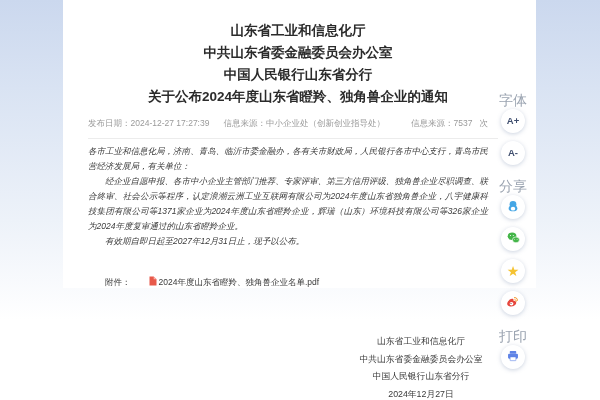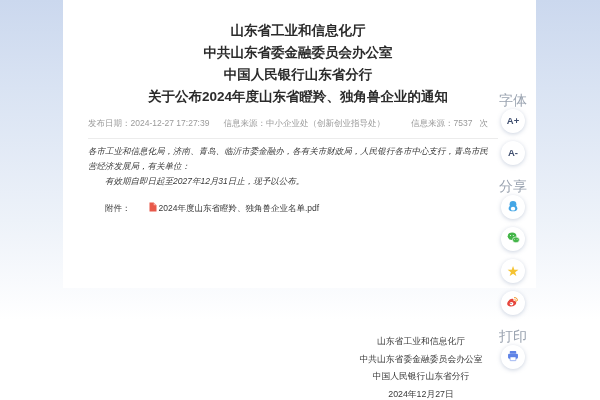--- a/index.html
+++ b/index.html
@@ -11,21 +11,21 @@
   .title{margin:20px -20px 0 0;text-align:center;font-size:13.5px;font-weight:700;
          color:#2b2b2b;line-height:22px;}
   .meta{display:flex;justify-content:space-between;align-items:center;margin-top:10px;
         font-size:8.5px;color:#9a9a9a;white-space:nowrap;}
   .meta .src{margin-left:14px;}
   .meta .unit{margin-left:7px;}
   .divider{border:none;border-top:1px solid #ececec;margin:8px -10px 0 0;}
   .content{margin-top:5px;font-size:8.5px;line-height:15px;color:#3a3a3a;text-align:justify;}
   .content p{margin:0;font-style:italic;}
   .content p.ind{text-indent:2em;}
-  .attachment{margin-top:12px;text-indent:2em;font-size:8.5px;color:#3a3a3a;}
+  .attachment{margin-top:26px;text-indent:2em;font-size:8.5px;color:#3a3a3a;}
   .attachment a{color:#3a3a3a;text-decoration:none;cursor:pointer;}
   .pdficon{display:inline-block;vertical-align:-1px;margin:0 2px 0 1px;}
   .signature{position:absolute;left:278px;top:333px;width:160px;text-align:center;
              font-size:8.8px;line-height:17.5px;color:#3a3a3a;}
   .toolbar{position:absolute;left:498px;top:95px;width:30px;display:flex;
            flex-direction:column;align-items:center;}
   .tlabel{font-size:14px;color:#9aa3b0;line-height:10px;}
   .cbtn{width:24px;height:24px;border-radius:50%;border:none;background:#fff;
         box-shadow:0 1px 4px rgba(110,130,165,.35);margin:4px 0;cursor:pointer;
         display:flex;align-items:center;justify-content:center;padding:0;
@@ -54,20 +54,21 @@
       </div>
       <div>
         <span>信息来源：</span><span>7537</span><span class="unit">次</span>
       </div>
     </div>
 
     <hr class="divider">
 
     <div class="content">
       <p>各市工业和信息化局，济南、青岛、临沂市委金融办，各有关市财政局，人民银行各市中心支行，青岛市民营经济发展局，有关单位：</p>
+      <p class="ind">经企业自愿申报、各市中小企业主管部门推荐、专家评审、第三方信用评级、独角兽企业尽职调查、联合终审、社会公示等程序，认定浪潮云洲工业互联网有限公司为2024年度山东省独角兽企业，八宇健康科技集团有限公司等1371家企业为2024年度山东省瞪羚企业，辉瑞（山东）环境科技有限公司等326家企业为2024年度复审通过的山东省瞪羚企业。</p>
       <p class="ind">有效期自即日起至2027年12月31日止，现予以公布。</p>
       <div class="attachment">
         <span>附件：</span><span class="pdficon"><svg width="8" height="10" viewBox="0 0 8 10">
               <path d="M0.5 0.5 h4.2 l2.8 2.8 v6.2 h-7 z" fill="#e8594a"></path>
               <path d="M4.7 0.5 l2.8 2.8 h-2.8 z" fill="#f9b4ad"></path>
             </svg></span><a>2024年度山东省瞪羚、独角兽企业名单.pdf</a>
       </div>
     </div>
 
     <div class="signature">

